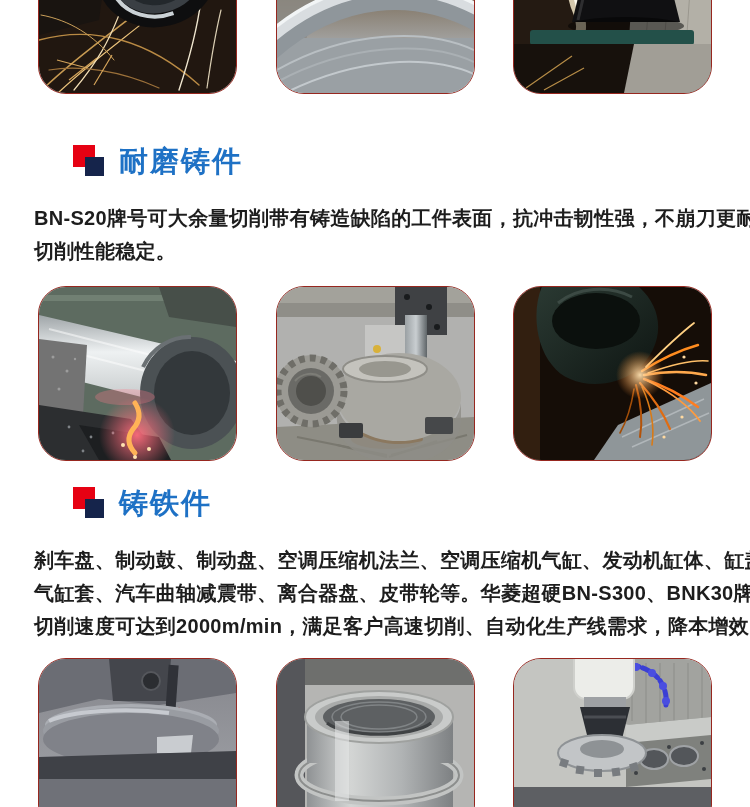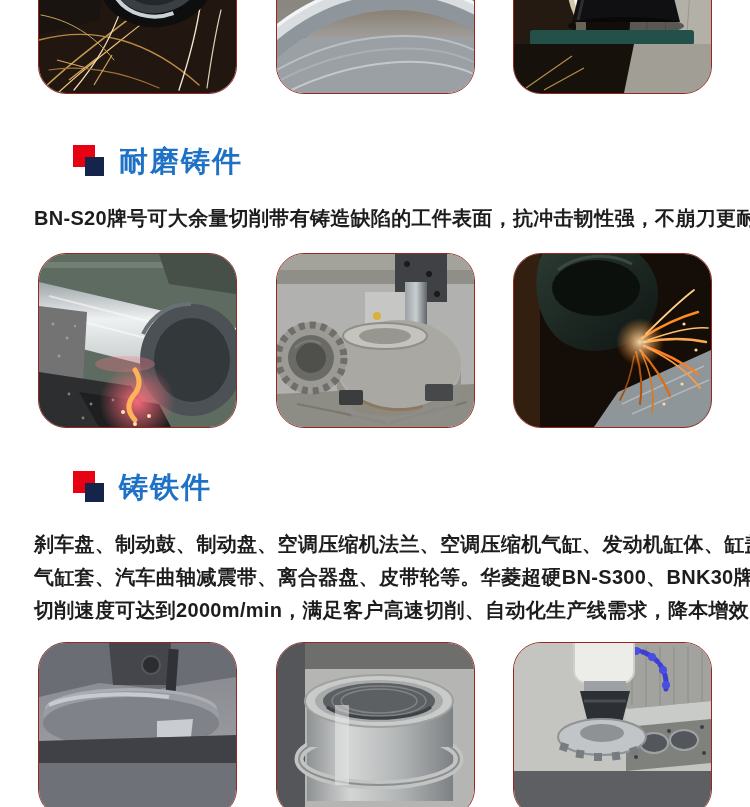--- a/index.html
+++ b/index.html
@@ -14,21 +14,21 @@
     border:1px solid var(--photo-border,#97271f);
     border-radius:28px;overflow:hidden;background:#ddd;position:relative;
   }
   .photo svg{display:block;width:100%;height:100%;}
   .row-top{height:94px;overflow:hidden;}
   .row-top .photo{margin-top:-81px;}
   .row-middle{margin-top:18px;}
   .row-bottom{margin-top:15px;height:104px;}
 
   .section-header{display:flex;align-items:center;height:38px;margin:48px 0 0 35px;padding-left:38px;}
-  .row-middle ~ .section-header{margin-top:40px;}
+  .row-middle ~ .section-header{margin-top:23px;}
   .header-icon{position:relative;width:33px;height:36px;flex:0 0 33px;}
   .sq-red{position:absolute;left:0;top:2px;width:22px;height:22px;background:var(--marker-red,#e60113);}
   .sq-navy{position:absolute;left:12px;top:14px;width:19px;height:19px;background:var(--marker-navy,#15244b);}
   .header-title{margin:0 0 0 13px;font-size:29px;line-height:36px;font-weight:bold;color:var(--section-title,#1e71c5);letter-spacing:2px;}
 
   .para{margin:22px 34px 0 34px;font-size:20px;font-weight:700;color:var(--body-text,#1d1d1d);}
   .para .line{line-height:33px;white-space:nowrap;letter-spacing:0.3px;}
 </style>
 </head>
 <body style="--background: #ffffff; --section-title: #1e71c5; --marker-red: #e60113; --marker-navy: #15244b; --photo-border: #97271f; --body-text: #1d1d1d;">
@@ -130,20 +130,21 @@
 
   <div class="section-header">
     <span class="header-icon">
       <span class="sq-red"></span>
       <span class="sq-navy"></span>
     </span>
     <h2 class="header-title">耐磨铸件</h2>
   </div>
   <div class="para">
     <div class="line">BN-S20牌号可大余量切削带有铸造缺陷的工件表面，抗冲击韧性强，不崩刀更耐磨，</div>
+    <div class="line">切削性能稳定。</div>
   </div>
 
   <div class="photo-row row-middle">
     <div class="photo" aria-label="steel-roll-turning-photo">
       <svg viewBox="0 0 197 173" preserveAspectRatio="none">
         <defs>
           <linearGradient id="m1cyl" x1="0" y1="0" x2="0" y2="1">
             <stop offset="0" stop-color="#9fa5a8"></stop>
               <stop offset="0.35" stop-color="#eef1f2"></stop>
             <stop offset="0.7" stop-color="#cfd3d4"></stop>

